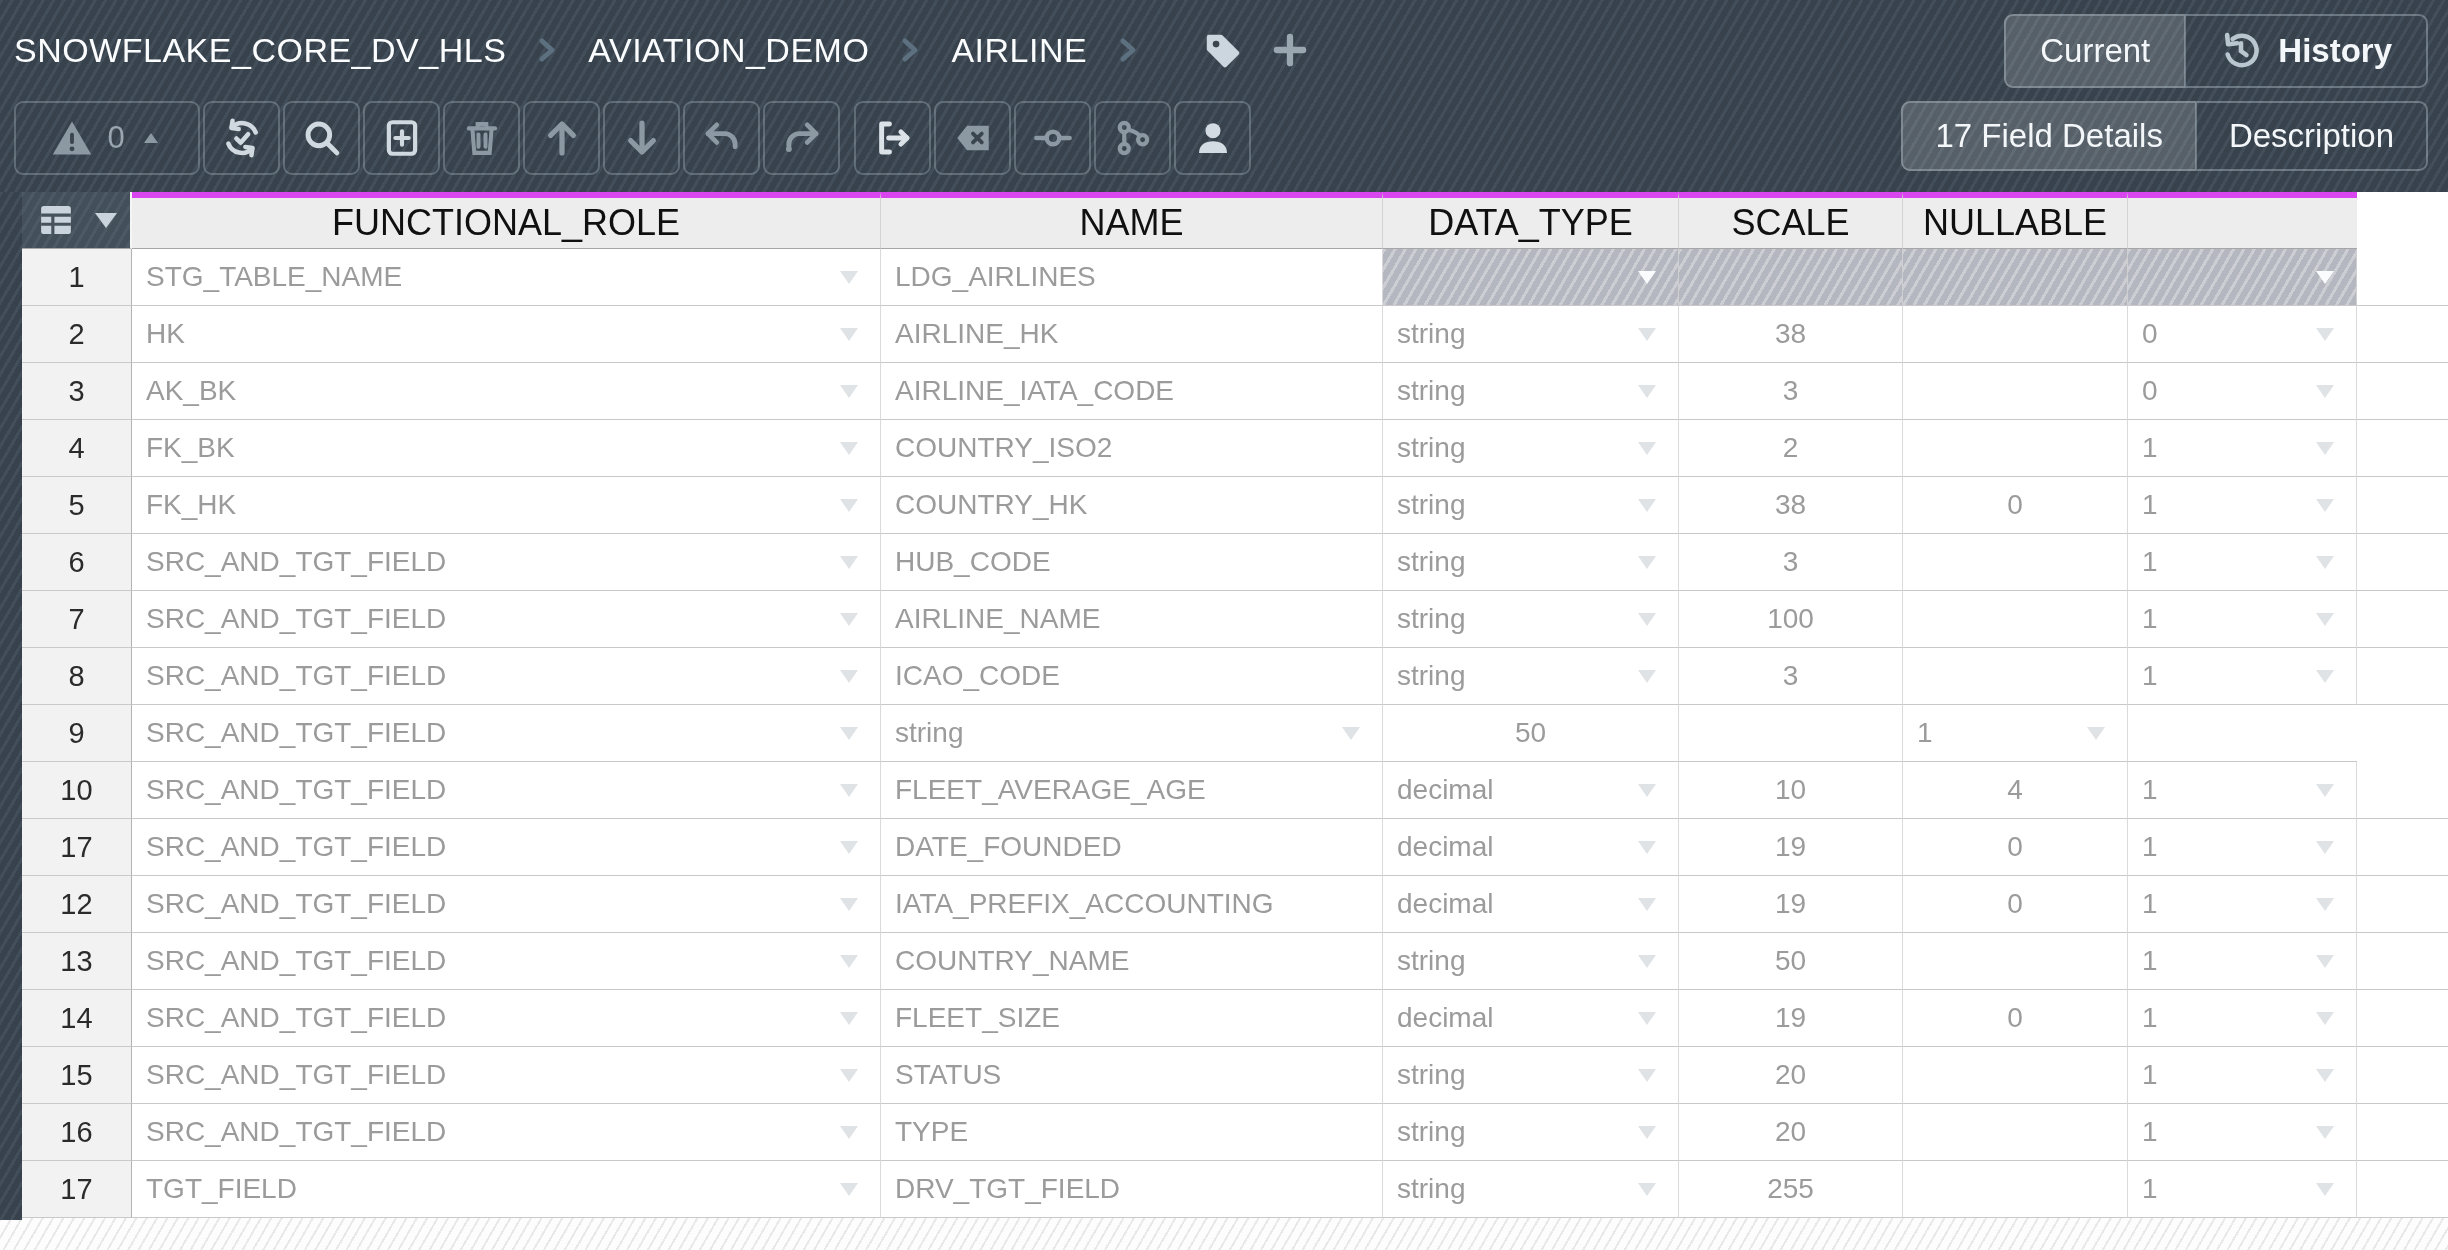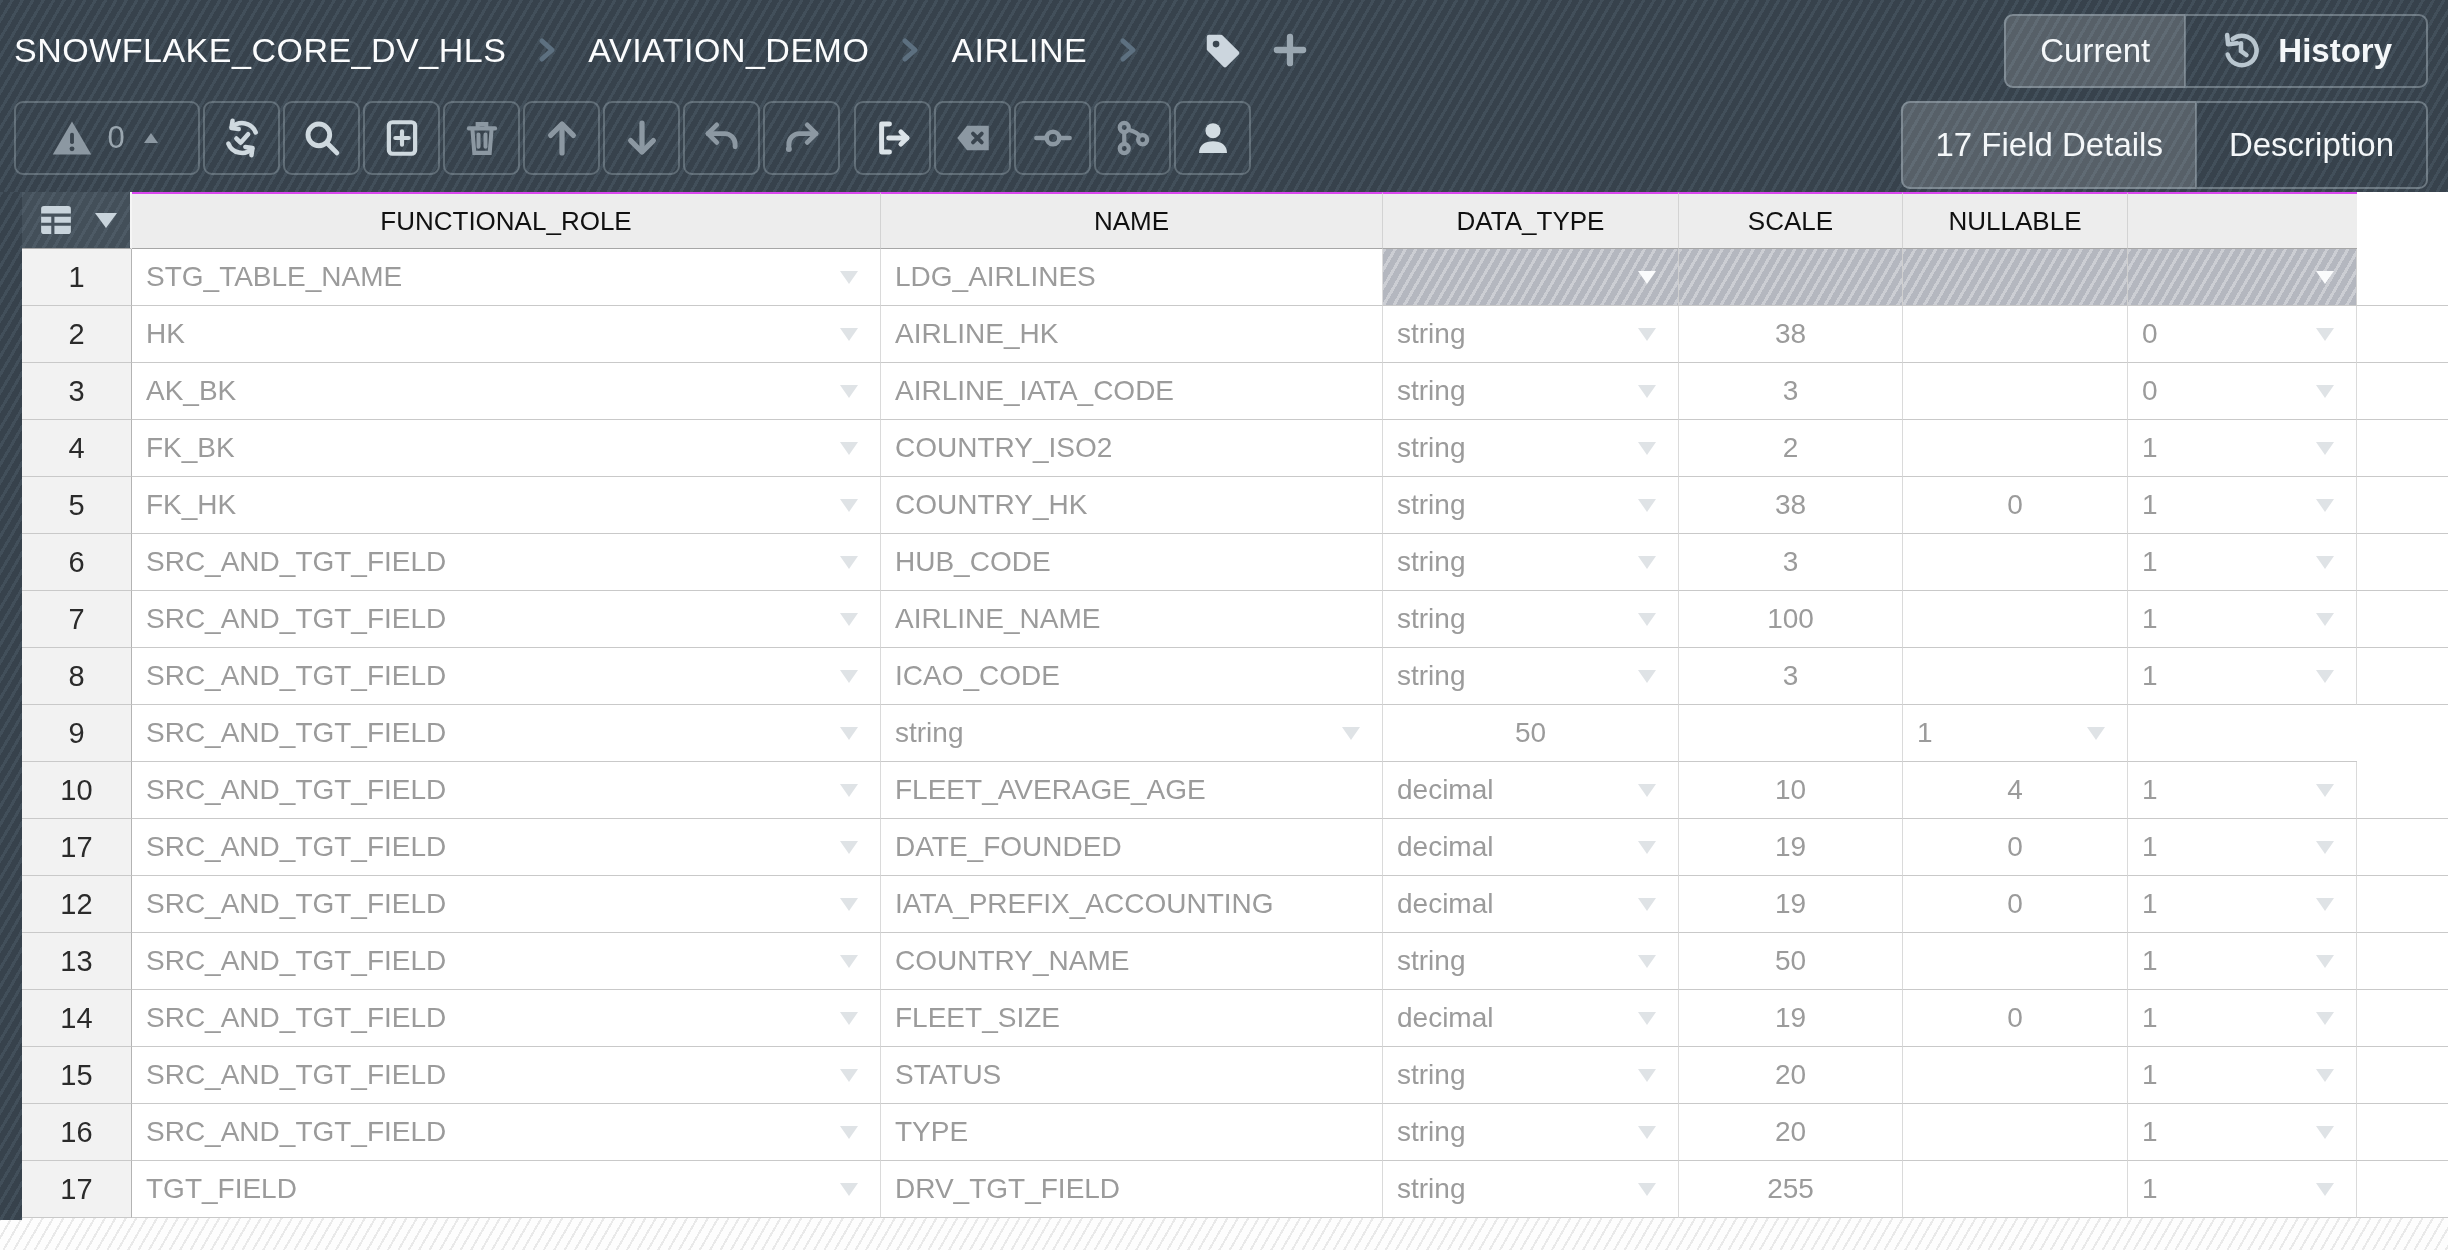--- a/index.html
+++ b/index.html
@@ -22,21 +22,21 @@
   .btn { display:flex; align-items:center; justify-content:center;
          border:2px solid rgba(173,186,196,.45); color:#f4f7f9;
          background:transparent; cursor:pointer; }
   .btn.sel { background:rgba(255,255,255,.16); }
 
   .view-toggle { position:absolute; top:14px; right:20px; display:flex; height:74px; }
   .view-toggle .btn { font-size:33px; padding:0 34px; }
   .view-toggle .btn:first-child { border-radius:9px 0 0 9px; border-right-width:1px;margin-left:9px; }
   .view-toggle .btn:last-child  { border-radius:0 9px 9px 0; border-left-width:1px; gap:16px;font-weight:bold; }
 
-  .tab-row { position:absolute; top:101px; right:20px; display:flex; height:88px;border-radius:30px; }
+  .tab-row { position:absolute; top:101px; right:20px; display:flex; height:70px;border-radius:30px; }
   .tab-row .btn { font-size:33px; padding:0 32px; }
   .tab-row .btn:first-child { border-radius:9px 0 0 9px; border-right-width:1px; }
   .tab-row .btn:last-child  { border-radius:0 9px 9px 0; border-left-width:1px; }
 
   .toolbar { position:absolute; top:101px; left:14px; display:flex; gap:14px; height:74px; }
   .tgroup { display:flex; gap:3px; }
   .tbtn { width:77px; height:74px; border:2px solid rgba(173,186,196,.35);
           border-radius:9px; display:flex; align-items:center; justify-content:center;
           cursor:pointer; }
   .tbtn.wide { width:186px; gap:14px; }
@@ -65,21 +65,21 @@
            border-left:9px solid transparent; border-right:9px solid transparent;
            border-top:13px solid #dfe3e6; }
   .cell.disabled { background-color:#b4b7bf;
     background-image:repeating-linear-gradient(120deg,rgba(255,255,255,.32) 0 3px,rgba(0,0,0,0) 3px 9px);
     border-right:1px solid #cfcfcf; }
   .cell.disabled .caret { border-top-color:#fafbfc; }
 
   .h-row { display:grid; height:57px;
            grid-template-columns:110px 749px 502px 296px 224px 225px 229px 91px; }
   .h-cell { background:#ededed; border-right:1px solid #d3d3d3; border-bottom:1px solid #a6a6a6;
-            border-top:2px solid #d946ef; color:#101010; font-size:26px;
+            border-top:6px solid #d946ef; color:#101010; font-size:36px;
             display:flex; align-items:center; justify-content:center; white-space:nowrap; }
   .h-cell.fill { border-right:none; }
   .corner { background-color:#46525c;
     background-image:repeating-linear-gradient(120deg,#4d5a65 0 3px,#434f59 3px 9px);
     border-right:2px solid #f5f5f5; border-bottom:1px solid #a6a6a6;
     display:flex; align-items:center; justify-content:center; gap:18px; cursor:pointer; }
   .corner-caret { width:0; height:0; border-left:11px solid transparent;
                   border-right:11px solid transparent; border-top:15px solid #c9d4dc; }
 </style>
 </head>

